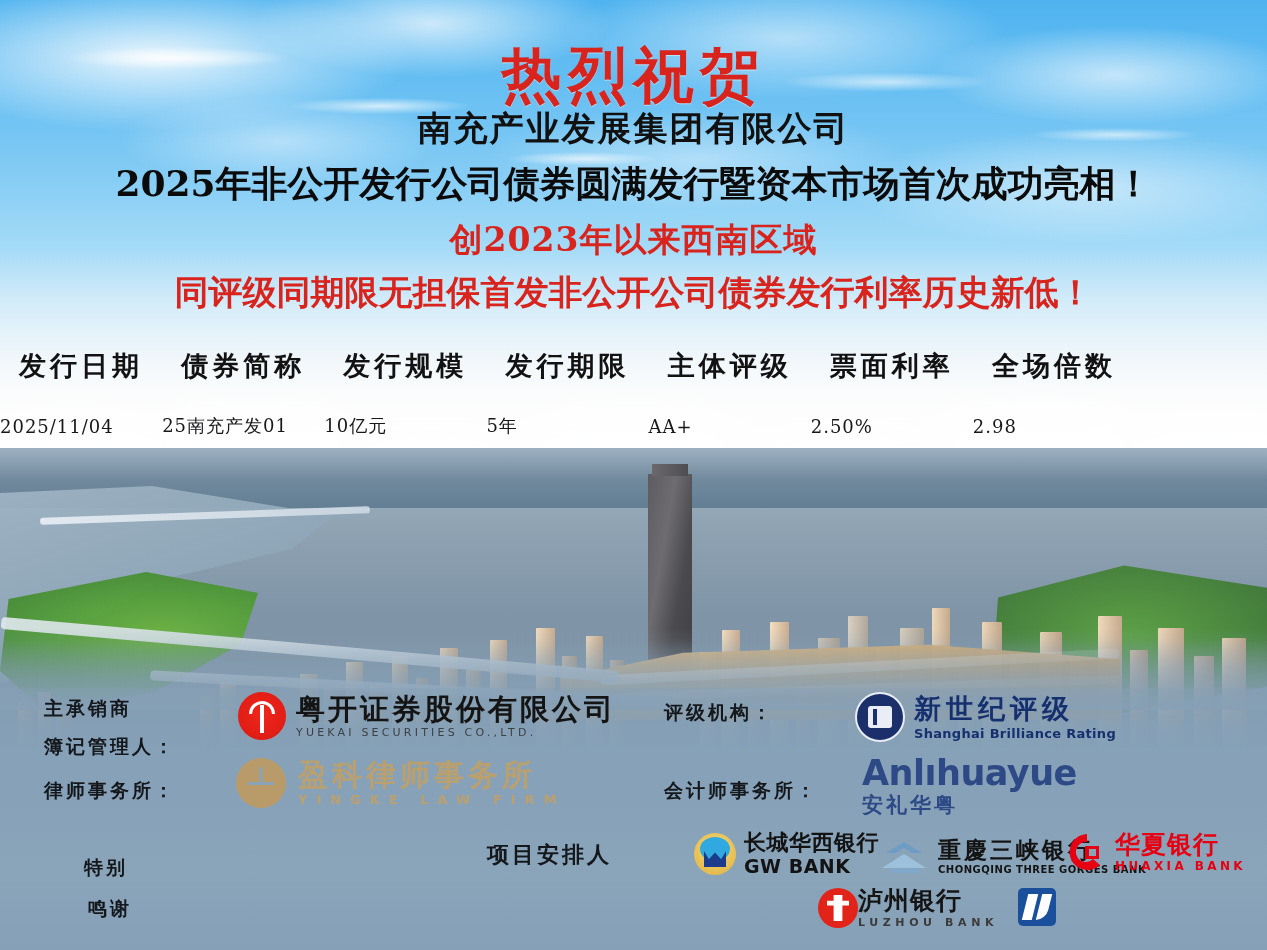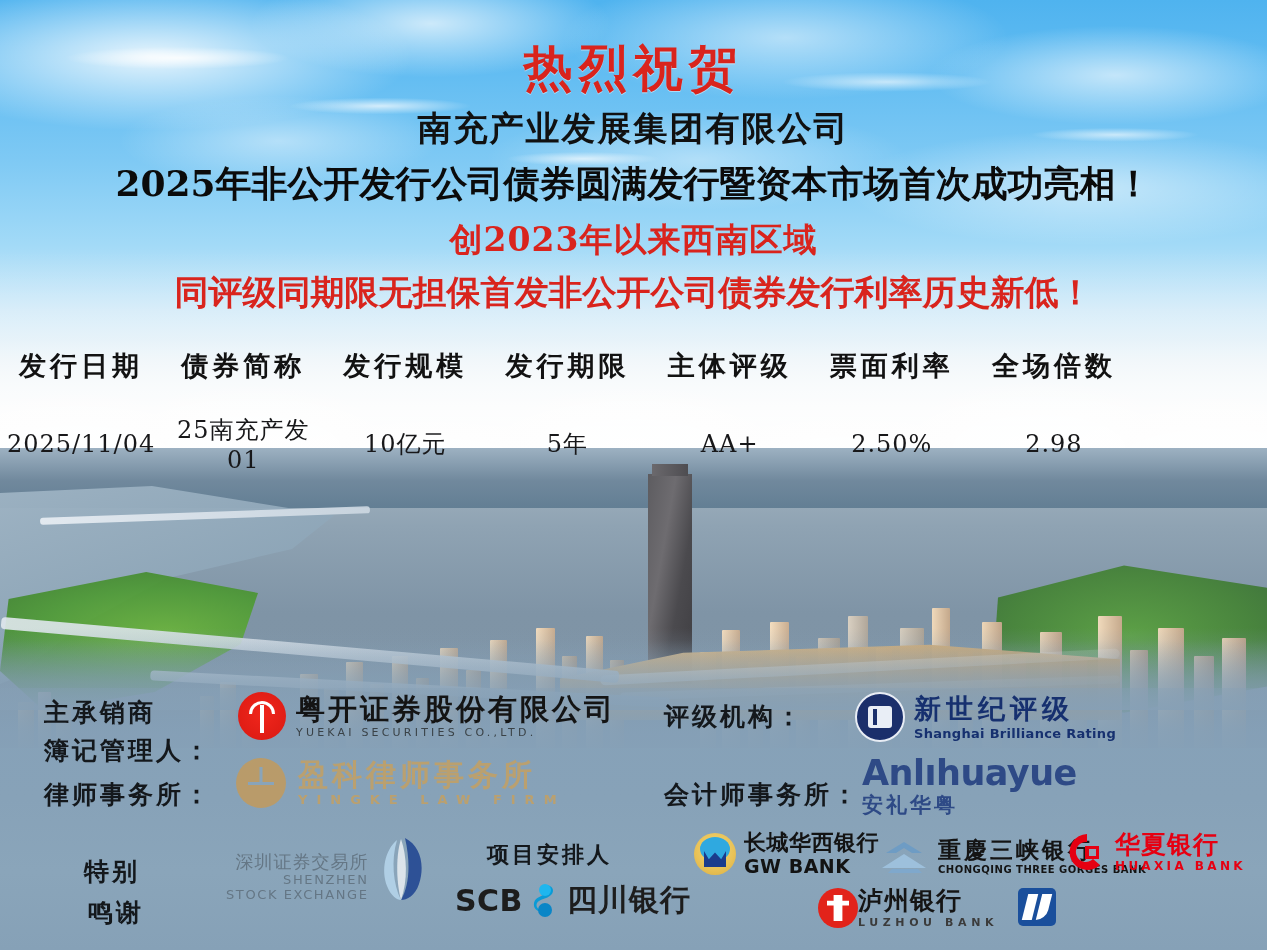--- a/index.html
+++ b/index.html
@@ -133,21 +133,21 @@
     background:linear-gradient(180deg, rgba(134,160,182,0) 0%, rgba(134,160,182,.55) 60%, rgba(134,160,182,.85) 100%);
   }
 
   
   .txtlayer{position:absolute;left:0;top:0;width:1267px;height:950px;}
   .hero{
     position:absolute;left:0;width:1267px;text-align:center;
     font-family:"DejaVu Serif","Liberation Serif",serif;
   }
   #line-congrats{
-    top:36px;font-size:49px;font-weight:700;color:#d9241d;letter-spacing:6px;
+    top:36px;font-size:60px;font-weight:700;color:#d9241d;letter-spacing:6px;
     text-shadow:0 1px 0 rgba(255,255,255,.45);
   }
   #line-company{
     top:106px;font-size:34px;font-weight:700;color:#111;letter-spacing:2px;
   }
   #line-main{
     top:160px;font-size:36px;font-weight:700;color:#0b0b0b;letter-spacing:0px;
   }
   #line-red1{
     top:218px;font-size:33px;font-weight:700;color:#d9241d;letter-spacing:1px;
@@ -160,29 +160,29 @@
   .datatable{
     position:absolute;left:0;top:344px;width:1267px;
     font-family:"DejaVu Serif","Liberation Serif",serif;
   }
   .datatable table{width:1135px;border-collapse:collapse;table-layout:fixed;}
   .datatable th{
     font-size:27px;font-weight:700;color:#121212;letter-spacing:4px;
     padding:4px 0 30px 0;text-align:center;
   }
   .datatable td{
-    font-size:24px;font-weight:400;color:#18181a;letter-spacing:1px;
-    text-align:center;padding:0;
+    font-size:18px;font-weight:400;color:#18181a;letter-spacing:1px;
+    padding:0;
   }
 
   
   .credits{position:absolute;left:0;top:688px;width:1267px;height:262px;}
   .clabel{
     position:absolute;font-family:"DejaVu Serif","Liberation Serif",serif;
-    font-size:25px;font-weight:700;color:#14181c;letter-spacing:3px;white-space:nowrap;
+    font-size:19px;font-weight:700;color:#14181c;letter-spacing:3px;white-space:nowrap;
   }
   #lbl-underwriter{left:44px;top:696px;}
   #lbl-bookrunner{left:44px;top:734px;}
   #lbl-lawfirm{left:44px;top:778px;}
   #lbl-rating{left:664px;top:700px;}
   #lbl-accounting{left:664px;top:778px;}
   #lbl-special1{left:76px;top:855px;margin-left:8px;}
   #lbl-special2{left:88px;top:896px;text-align:right;}
   #lbl-arranger{left:487px;top:840px;font-size:22px;letter-spacing:3px;}
 
@@ -526,42 +526,21 @@
       <div class="sb-cn">新世纪评级</div>
       <div class="sb-en">Shanghai Brilliance Rating</div>
     </div>
   </div>
 
   <div id="logo-anlihuayue">
     <div class="al-en">Anlıhuayue</div>
     <div class="al-cn">安礼华粤</div>
   </div>
 
-  <div id="logo-szse">
-    <div class="sz-text">
-      <div class="sz-cn">深圳证券交易所</div>
-      <div class="sz-en1">SHENZHEN</div>
-      <div class="sz-en2">STOCK EXCHANGE</div>
-    </div>
-    <svg class="sz-mark" viewBox="0 0 52 66">
-      <path d="M30 2 C46 10 50 30 44 48 C40 60 32 64 26 64 C34 50 36 28 30 2 Z" fill="#1a3f8f"></path>
-      <path d="M22 4 C10 14 6 34 12 50 C16 60 22 64 26 64 C18 48 16 24 22 4 Z" fill="#b9d9ef"></path>
-      <path d="M26 3 C32 20 33 44 26 64 C22 50 20 22 26 3 Z" fill="#ffffff" opacity=".85"></path>
-    </svg>
-  </div>
-
-  <div id="logo-scb">
-    <div class="scb-en">SCB</div>
-    <svg class="scb-mark" viewBox="0 0 28 36">
-      <path d="M14 2 C22 2 24 8 20 12 C16 16 8 16 6 20 C4 24 8 28 14 28 C7 30 2 26 3 20 C4 14 12 13 15 10 C18 7 16 3 14 2 Z" fill="#0a9bd6"></path>
-      <circle cx="14" cy="7" r="6" fill="#1fb6ee"></circle>
-      <circle cx="14" cy="27" r="7" fill="#0a86c7"></circle>
-    </svg>
-    <div class="scb-cn">四川银行</div>
-  </div>
+
 
   <div id="logo-gwbank">
     <div class="gw-mark"></div>
     <div class="gw-text">
       <div class="gw-cn">长城华西银行</div>
       <div class="gw-en">GW BANK</div>
     </div>
   </div>
 
   <div id="logo-cqtgb">

